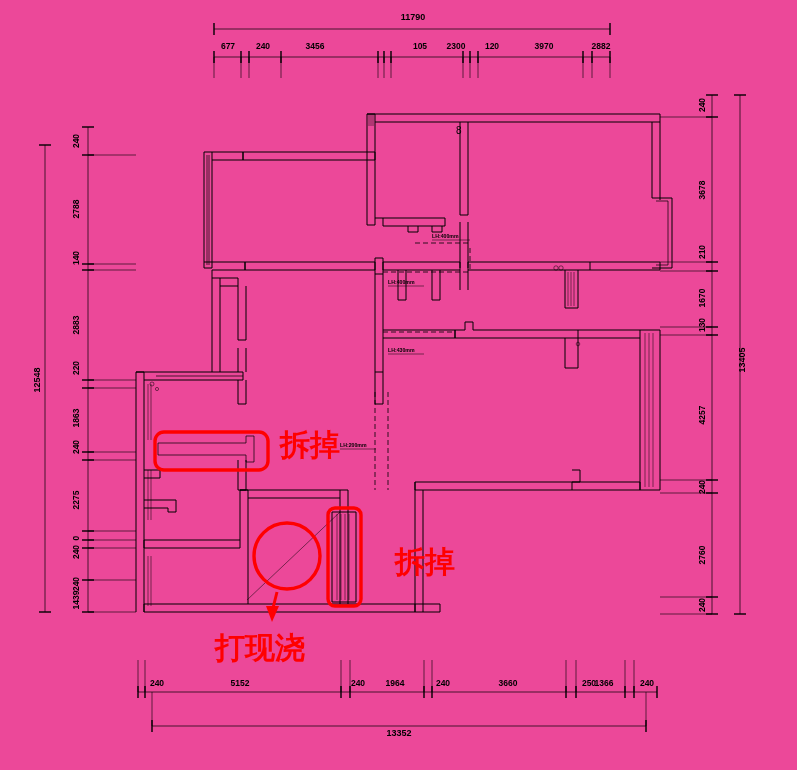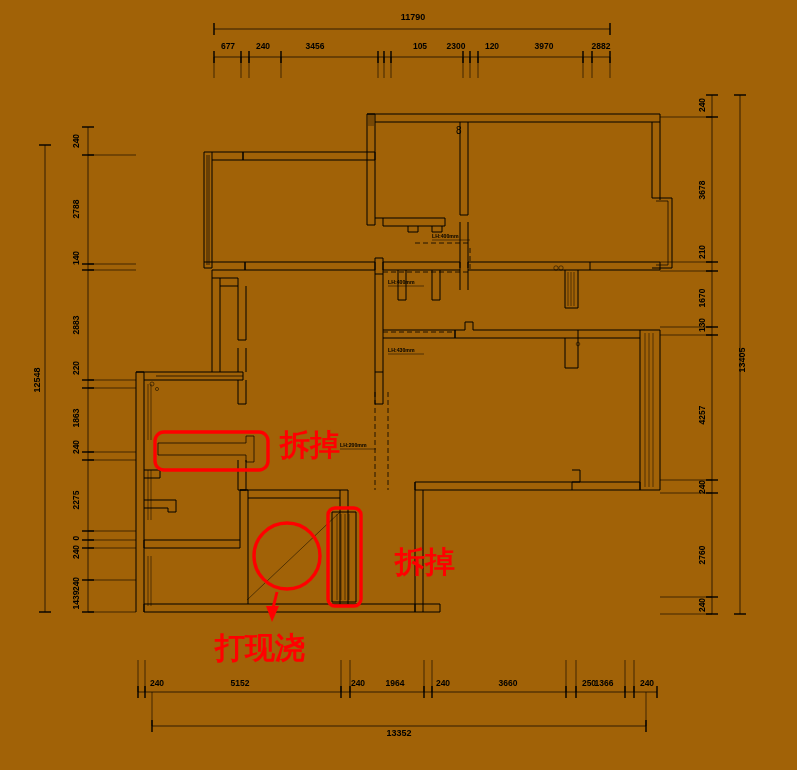--- a/index.html
+++ b/index.html
@@ -8,21 +8,21 @@
     padding: 0;
     background: #ffffff;
   }
   body {
     font-family: "Liberation Sans", sans-serif;
   }
   #app {
     position: relative;
     width: 797px;
     height: 770px;
-    background: #a16207;
+    background: #ec4899;
     overflow: hidden;
   }
   #plan-svg {
     position: absolute;
     left: 0;
     top: 0;
     width: 797px;
     height: 770px;
     display: block;
   }

